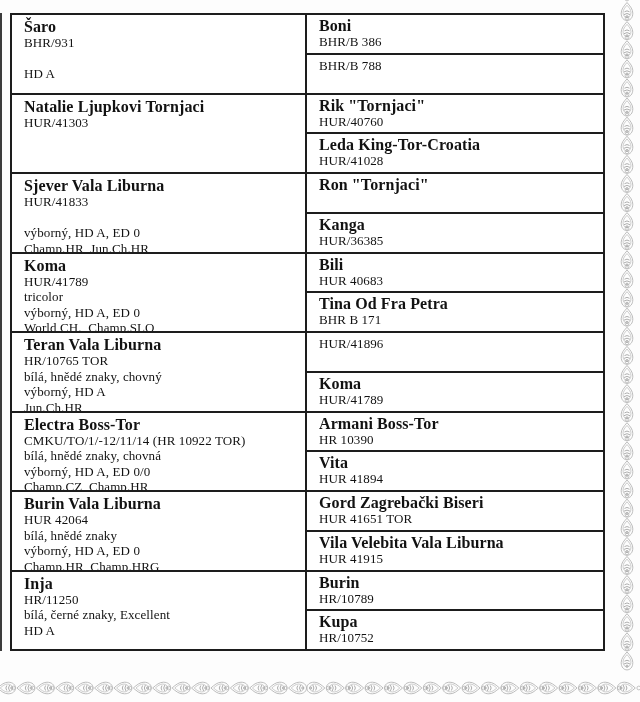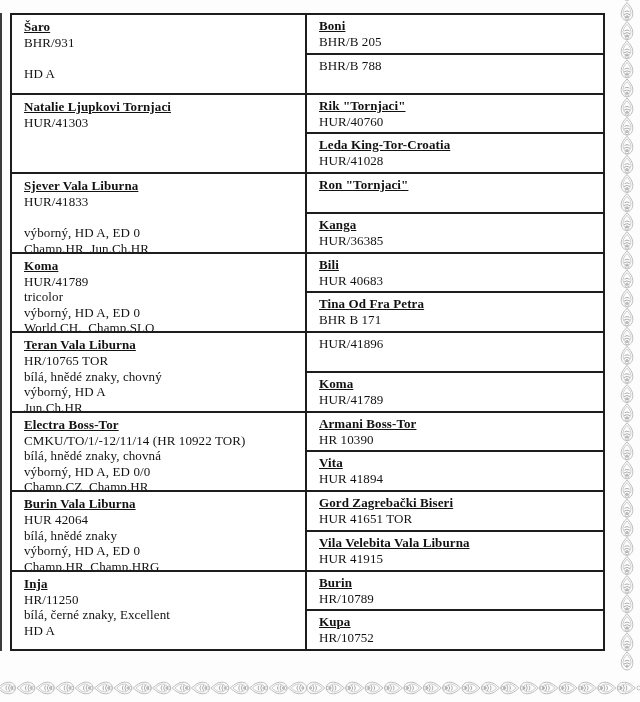--- a/index.html
+++ b/index.html
@@ -32,21 +32,21 @@
     width:295px;border-right:2px solid var(--border);
     padding:4px 8px 0 12px;overflow:hidden;
   }
   .pright{flex:1;display:flex;flex-direction:column;min-height:0;}
   .pcell{flex:1;padding:3px 8px 18px 12px;overflow:hidden;}
   .pcell + .pcell{border-top:2px solid var(--border);}
   .ln{
     font-size:13px;line-height:15.5px;min-height:15.5px;
     white-space:nowrap;letter-spacing:0.1px;
   }
-  .name{font-weight:bold;font-size:13px;line-height:16px;min-height:16px;text-decoration:underline;}
+  .name{font-weight:bold;font-size:16px;line-height:16px;min-height:16px;}
   .orn{position:absolute;pointer-events:none;}
   #orn-right{right:0;top:0;width:26px;height:702px;}
   #orn-bottom{left:0;top:674px;width:640px;height:28px;}
 </style>
 </head>
 <body>
 
 <div class="page">
 
   <div class="left-edge-line"></div>
@@ -57,21 +57,21 @@
       <div class="pleft">
         <div class="ln name">Šaro</div>
         <div class="ln">BHR/931</div>
         <div class="ln"></div>
         <div class="ln">HD A</div>
         <div class="ln"></div>
       </div>
       <div class="pright">
         <div class="pcell">
           <div class="ln name">Boni</div>
-          <div class="ln">BHR/B 205</div>
+          <div class="ln">BHR/B 386</div>
         </div>
         <div class="pcell">
           <div class="ln">BHR/B 788</div>
         </div>
       </div>
     </div>
 
     <div class="prow">
       <div class="pleft">
         <div class="ln name">Natalie Ljupkovi Tornjaci</div>

